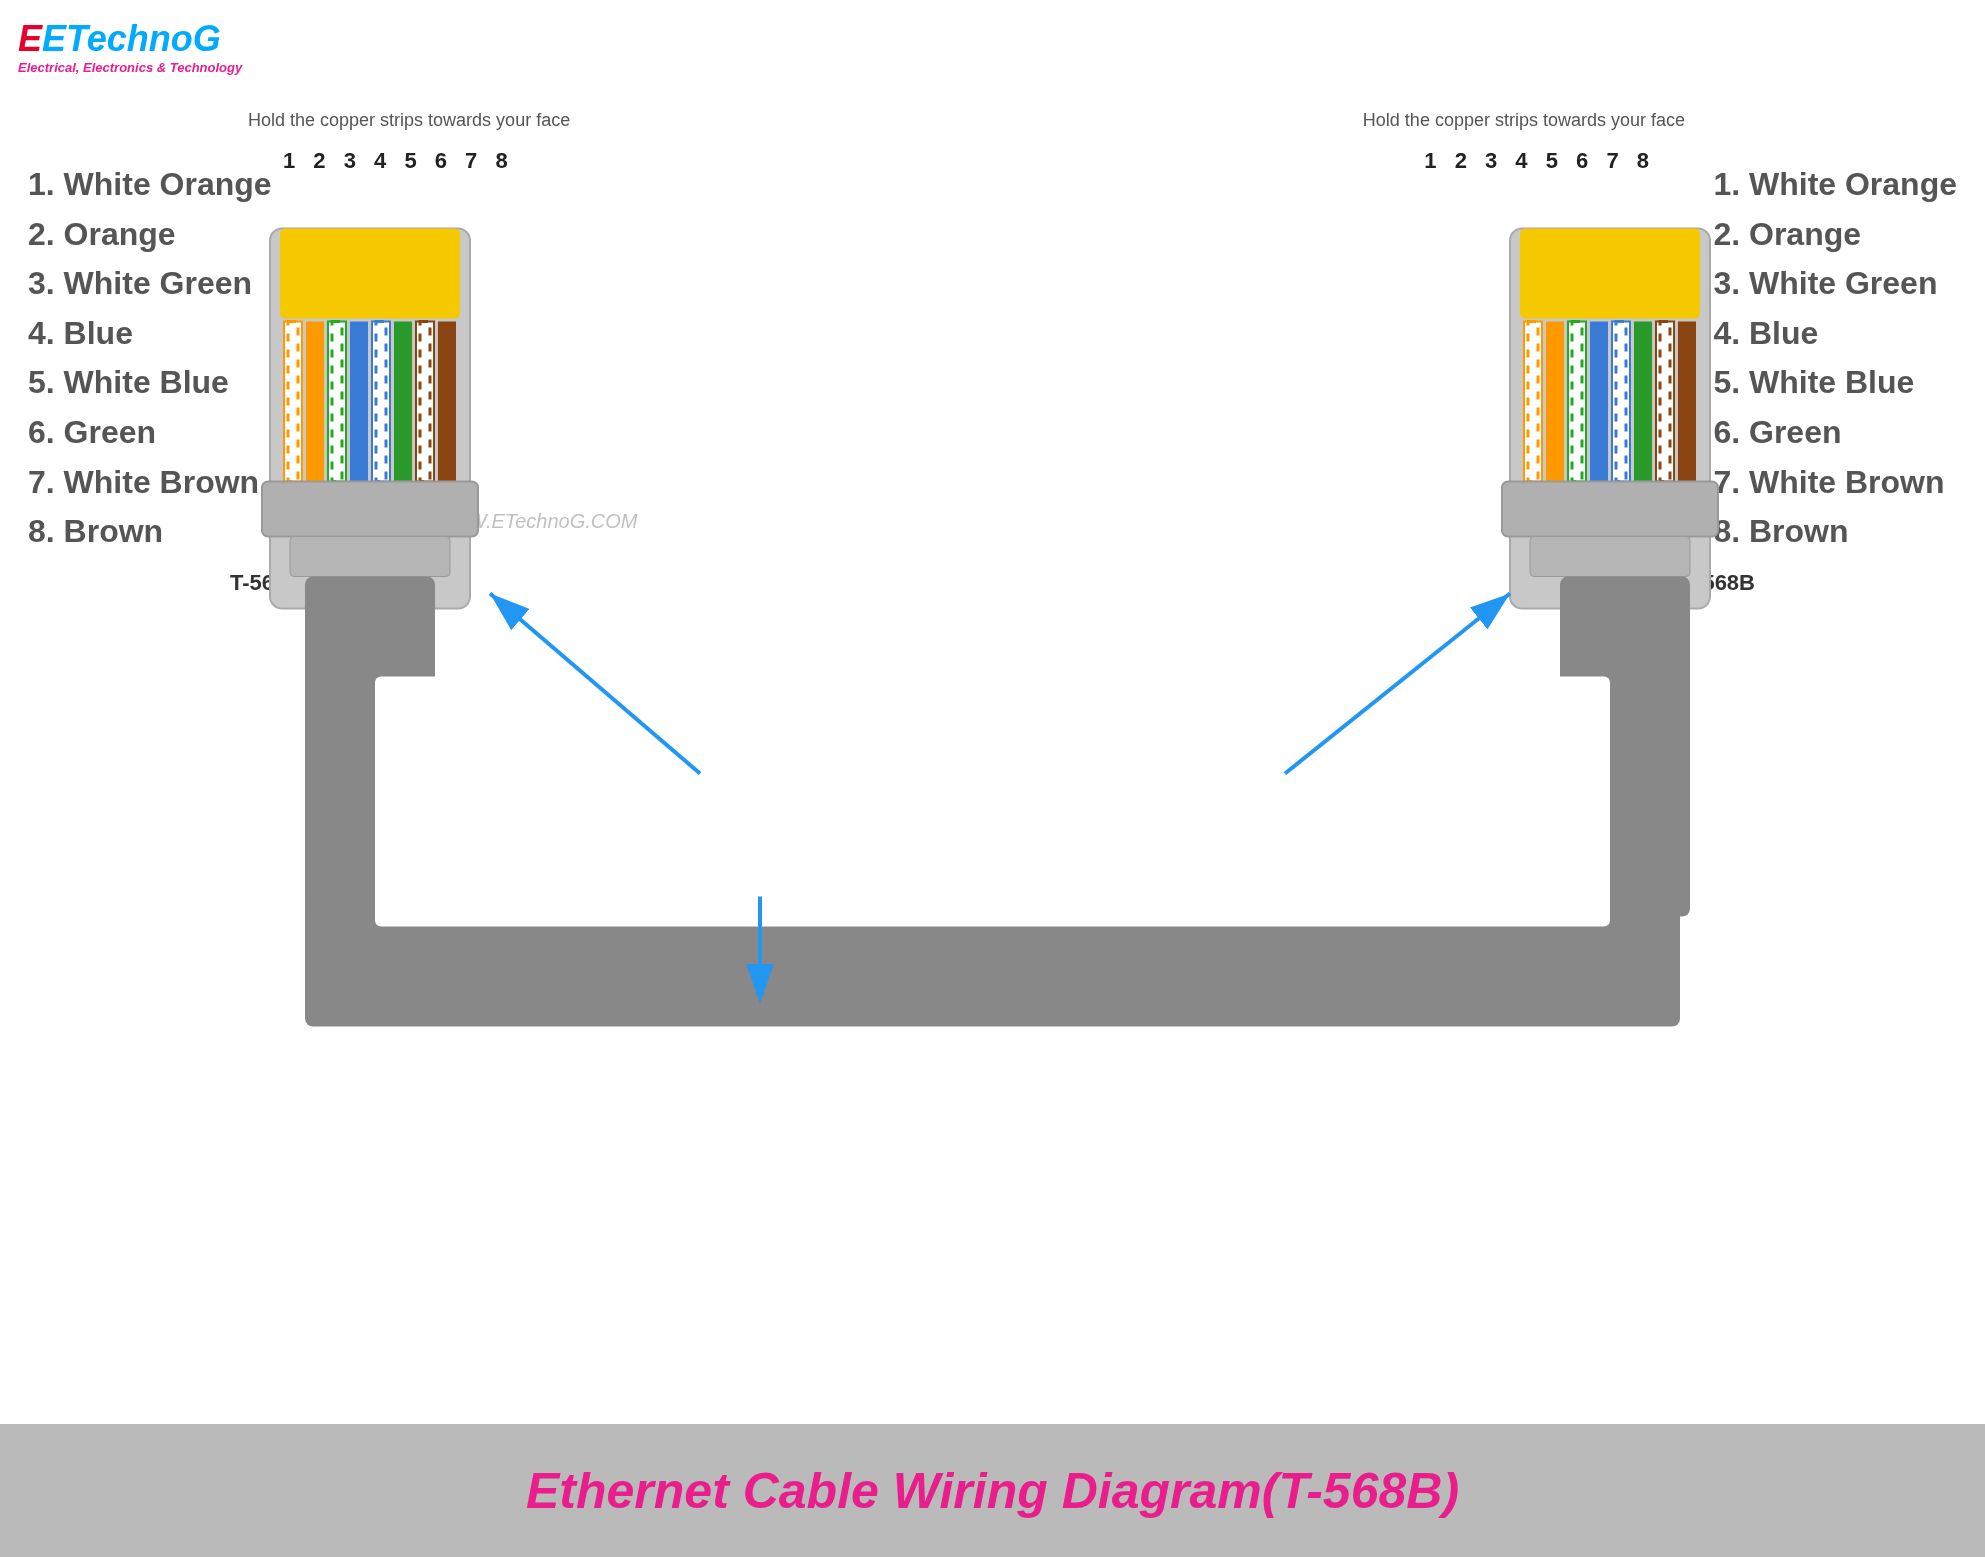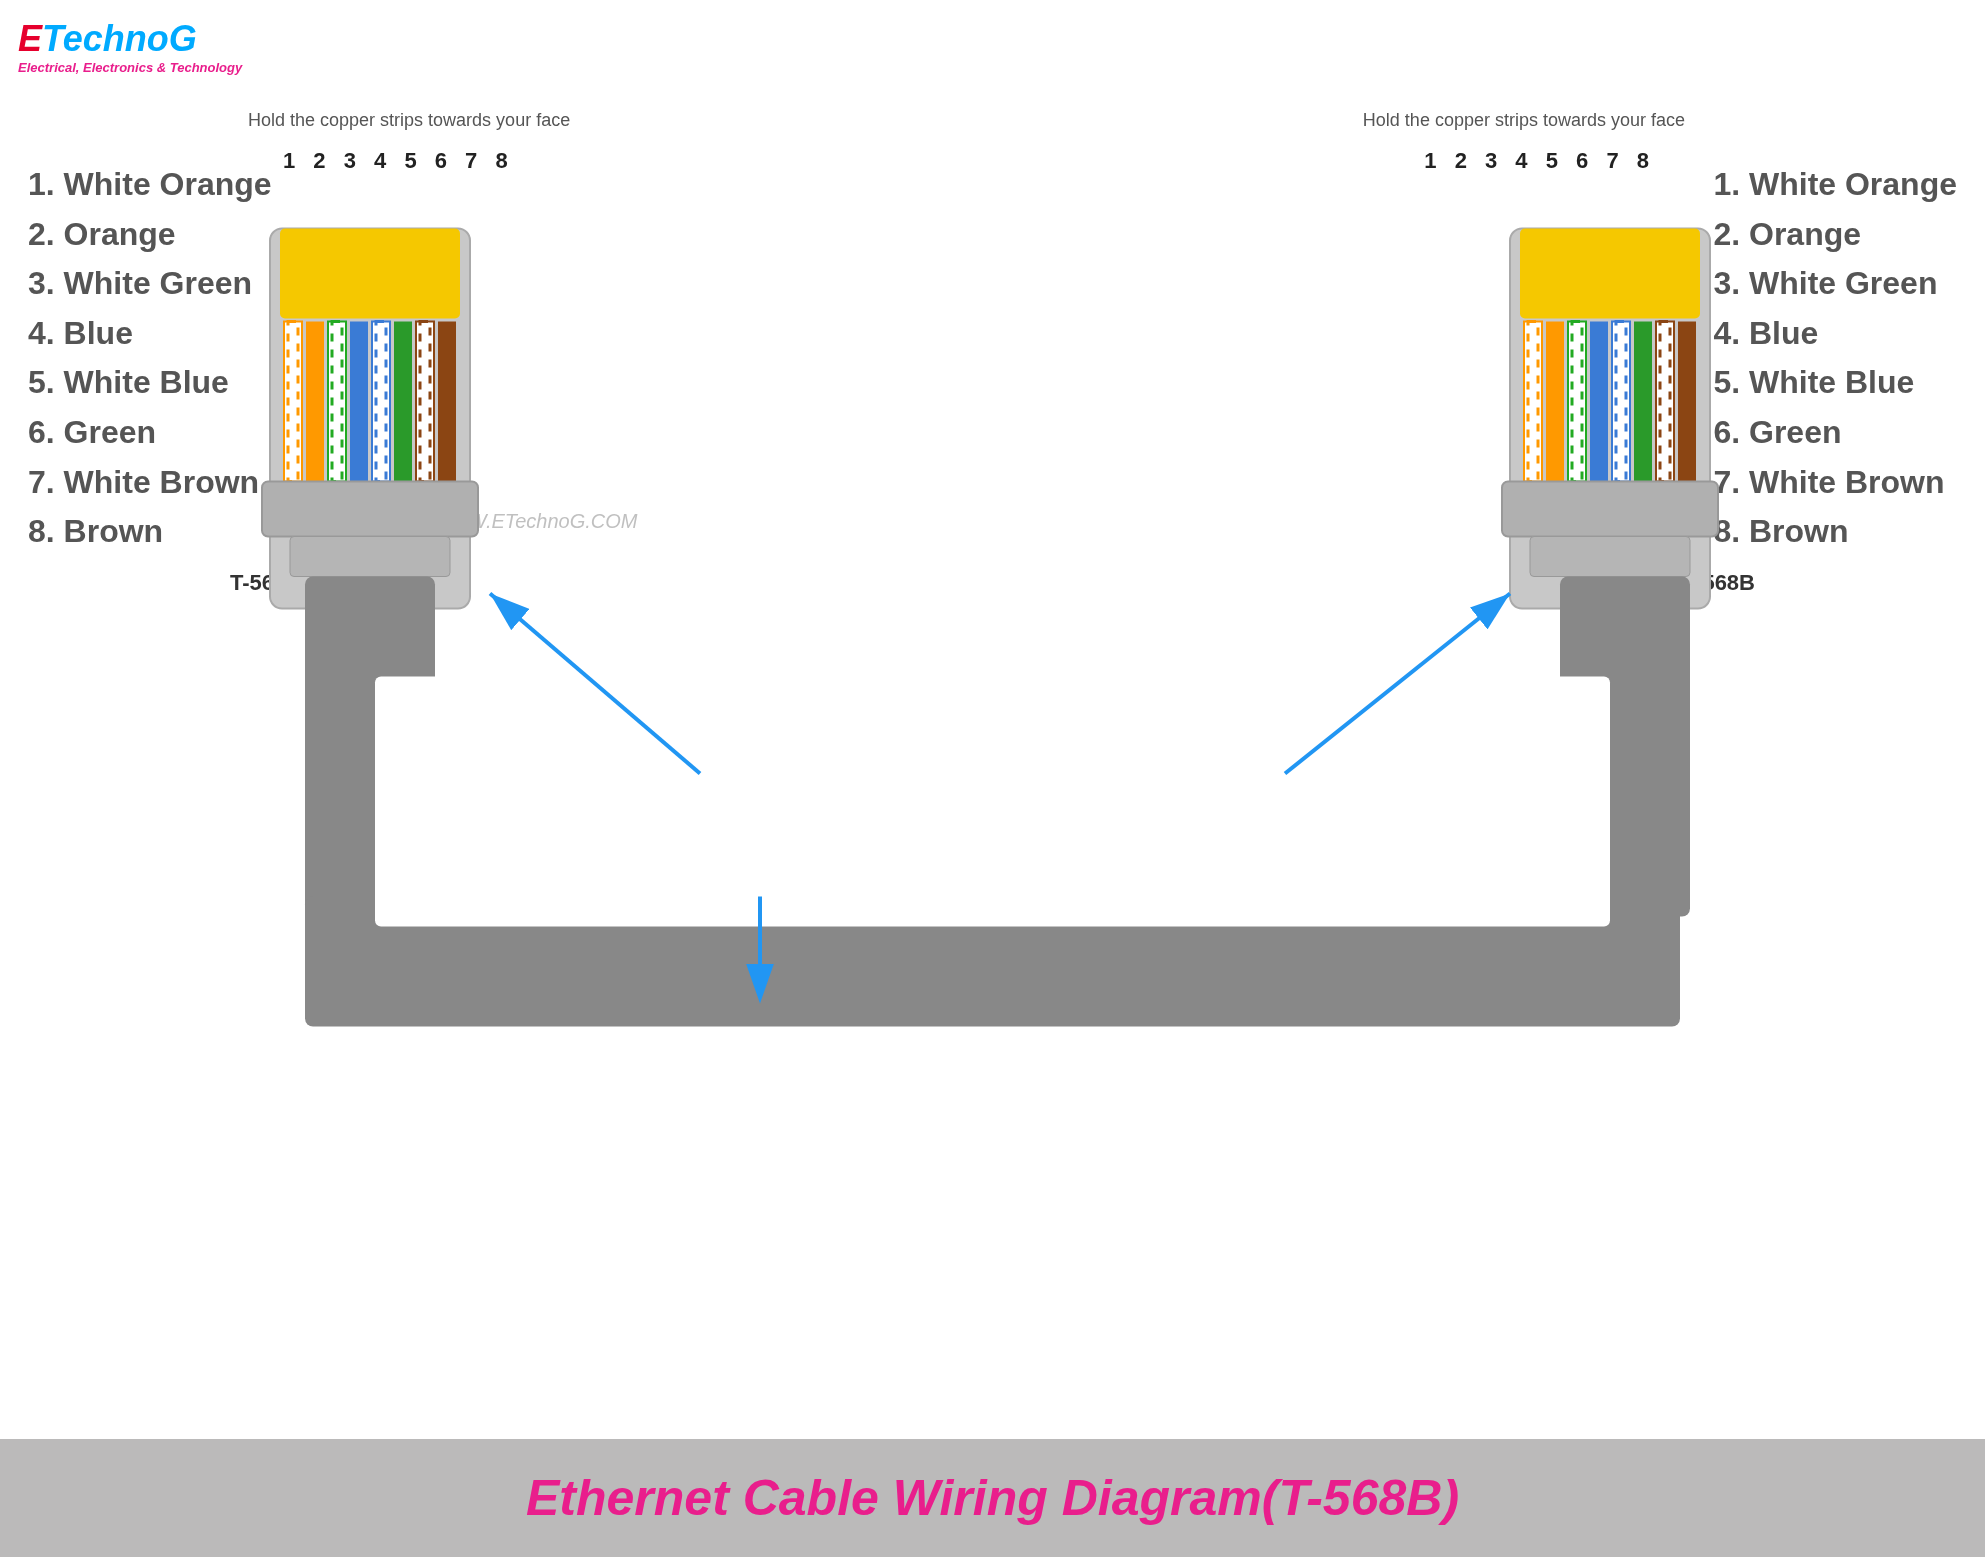--- a/index.html
+++ b/index.html
@@ -129,21 +129,21 @@
       font-size: 26px;
       font-weight: bold;
       color: #2196F3;
     }
 
     
     .bottom-banner {
       position: absolute;
       bottom: 0;
       left: 0; right: 0;
-      height: 118px;
+      height: 133px;
       background: #bbbaba;
       display: flex;
       align-items: center;
       justify-content: center;
     }
     .bottom-banner-text {
       font-size: 50px;
       font-weight: bold;
       font-style: italic;
       color: #e91e8c;
@@ -156,21 +156,21 @@
       width: 100%;
       height: 100%;
       pointer-events: none;
     }
   </style>
 </head>
 <body>
 
 <div class="logo-area">
   <div>
-    <span class="logo-e">E</span><span class="logo-technog">TechnoG</span>
+    <span class="logo-e">E</span><span class="logo-technog">ETechnoG</span>
   </div>
   <div class="logo-sub">Electrical, Electronics &amp; Technology</div>
 </div>
 
 <div class="caption-left">Hold the copper strips towards your face</div>
 <div class="caption-right">Hold the copper strips towards your face</div>
 
 <div class="pin-nums-left">1 2 3 4 5 6 7 8</div>
 <div class="pin-nums-right">1 2 3 4 5 6 7 8</div>
 

